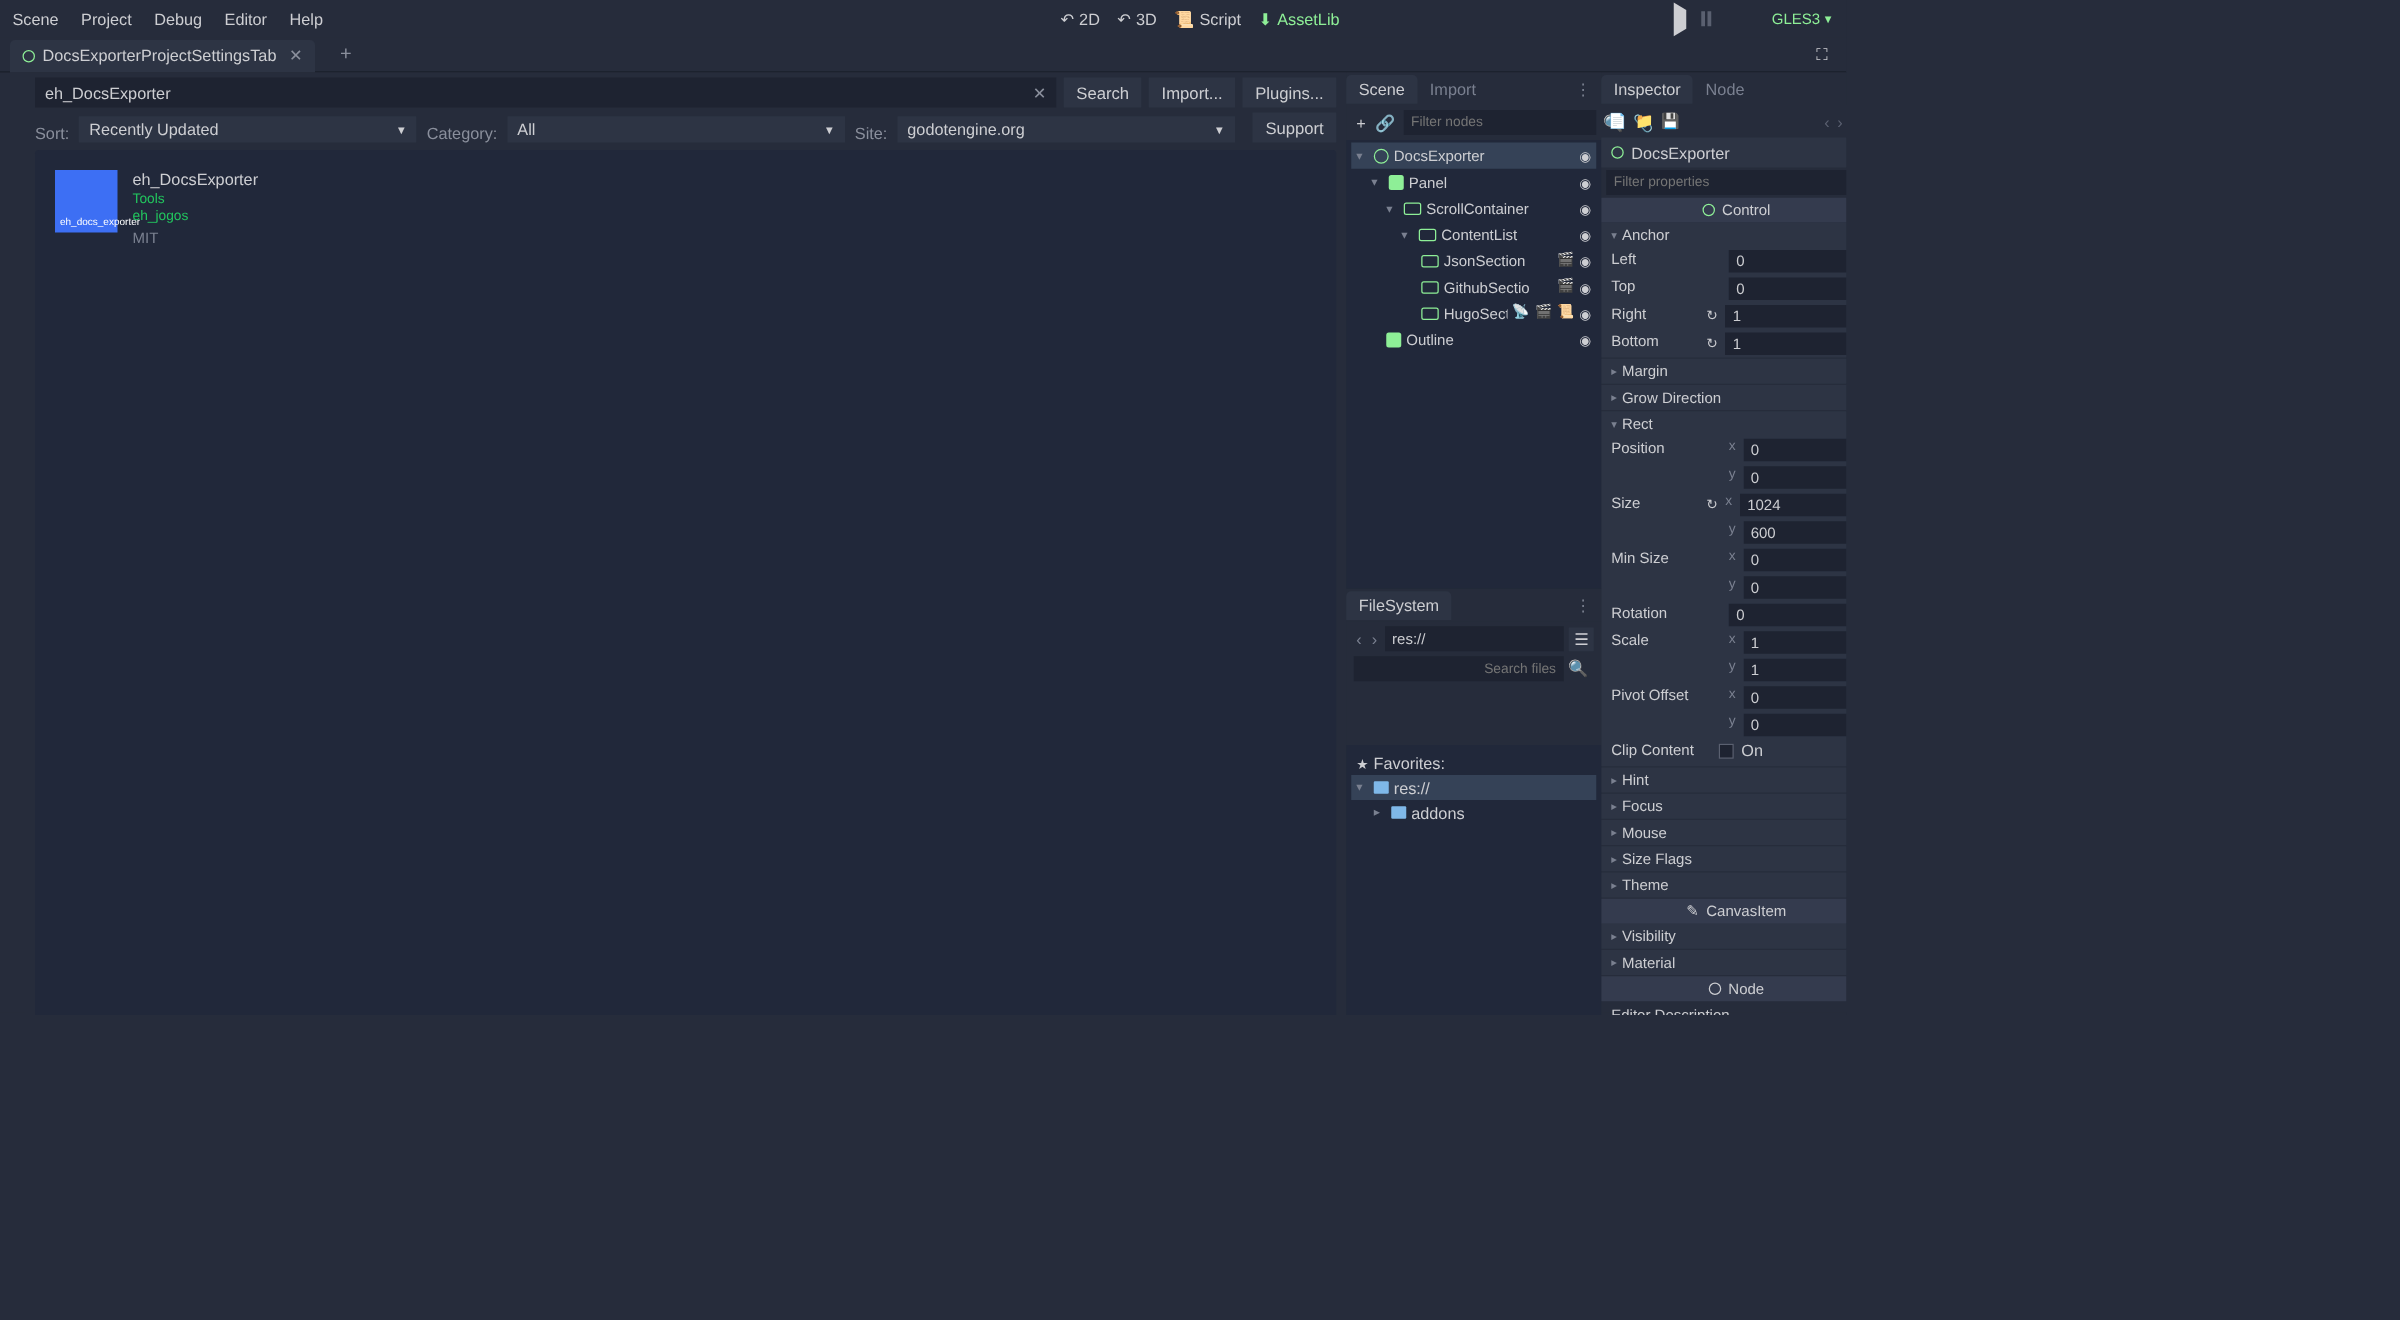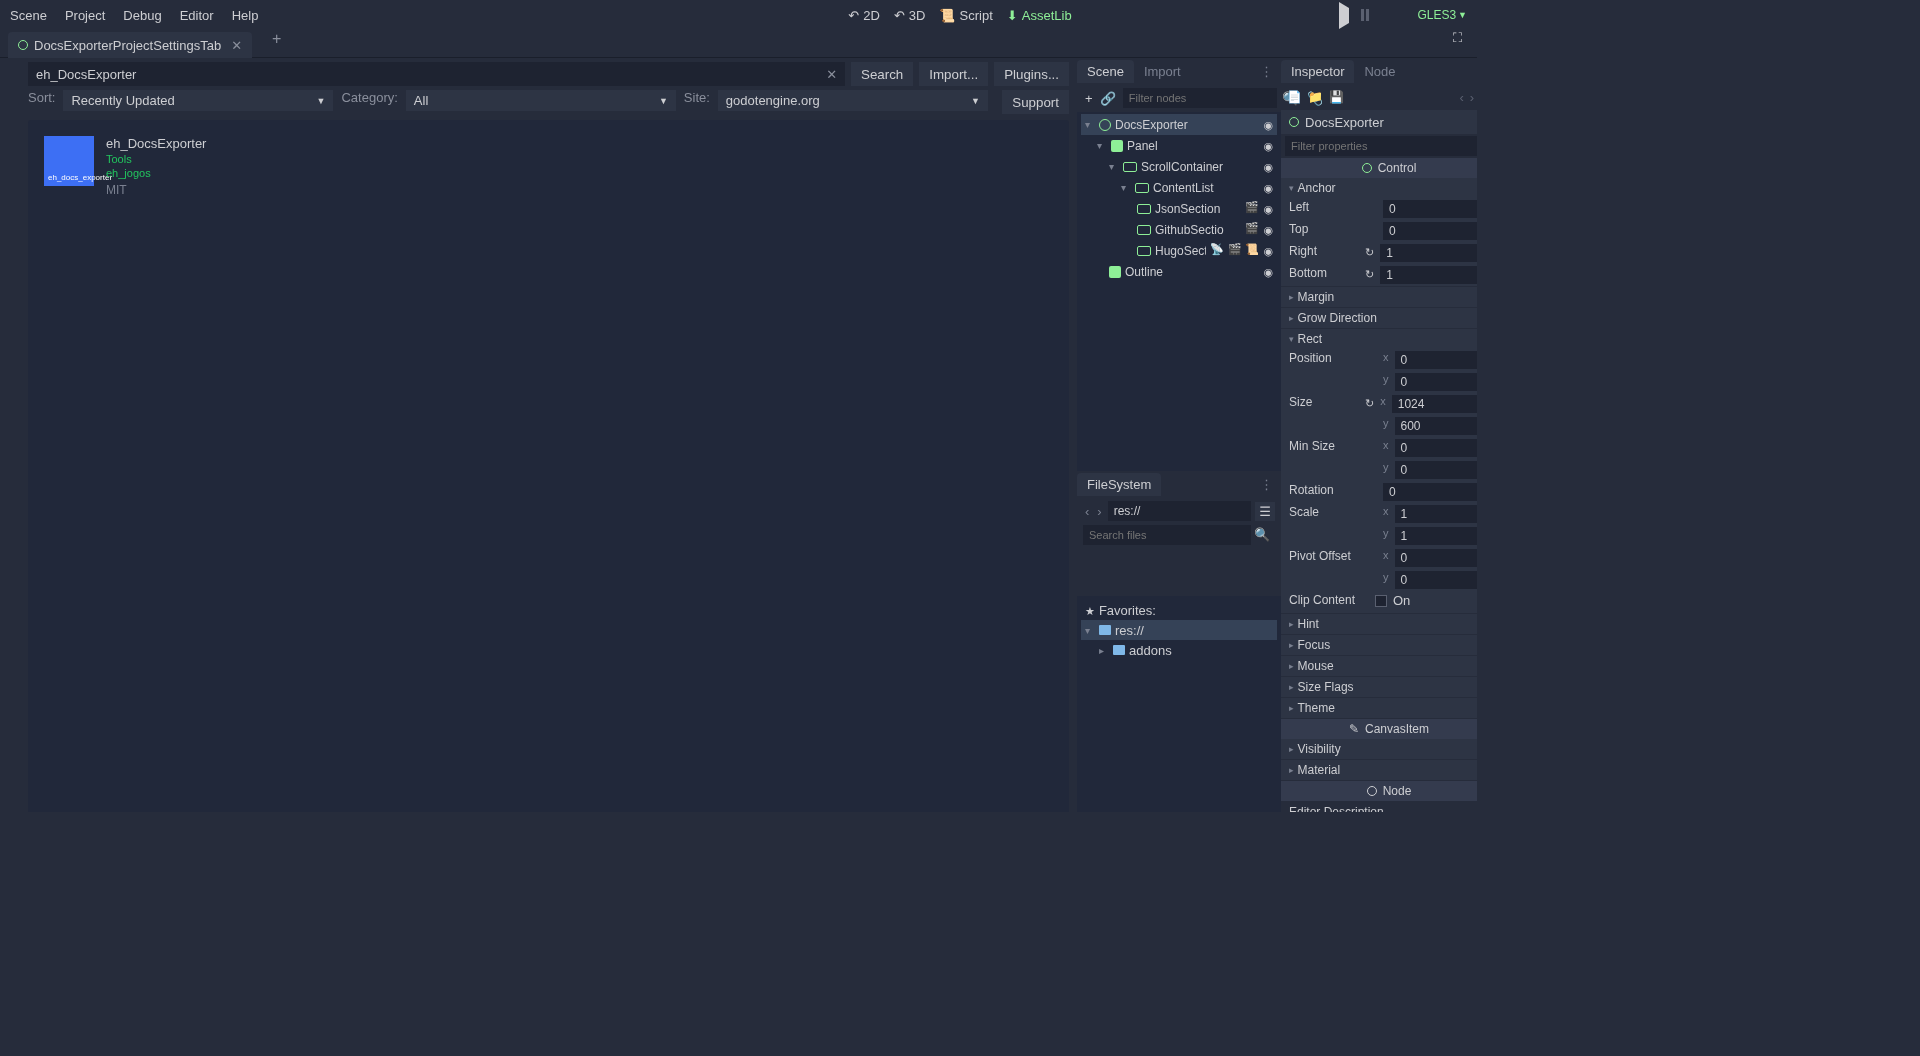--- a/index.html
+++ b/index.html
@@ -10,31 +10,31 @@
 .menu-center { display: flex; gap: 14px; margin-left: auto; margin-right: auto; position: absolute; left: 50%; transform: translateX(-50%); }
 .center-btn { display: flex; align-items: center; gap: 4px; cursor: pointer; color: #cdced2; }
 .center-btn.active { color: #8eef97; }
 .menu-right { display: flex; gap: 12px; margin-left: auto; align-items: center; }
 .play-icon { border-left: 10px solid #cdced2; border-top: 6px solid transparent; border-bottom: 6px solid transparent; width: 0; height: 0; }
 .pause-icon { display: flex; gap: 2px; }
 .pause-icon span { width: 3px; height: 12px; background: #5a6070; }
 .stop-icon { width: 10px; height: 10px; background: #5a6070; }
 .clapper { width: 14px; height: 12px; background: #cdced2; position: relative; }
 .gles { color: #8eef97; font-size: 12px; display: flex; align-items: center; gap: 2px; }
-.tabs-row { display: flex; height: 28px; background: #262c3b; padding-left: 8px; border-bottom: 1px solid #1a1f2b; gap: 10px; }
+.tabs-row { display: flex; align-items: center; height: 28px; background: #262c3b; padding-left: 8px; border-bottom: 1px solid #1a1f2b; gap: 10px; }
 .tab { display: flex; align-items: center; gap: 6px; padding: 4px 10px; background: #2d3444; border-radius: 4px 4px 0 0; height: 26px; margin-top: 2px; }
 .tab-circle { width: 10px; height: 10px; border-radius: 50%; border: 1.5px solid #8eef97; }
 .tab-close { color: #8a8f9c; cursor: pointer; margin-left: 4px; }
 .tab-plus { color: #8a8f9c; margin-left: 10px; cursor: pointer; font-size: 16px; }
 .main-grid { display: grid; grid-template-columns: 1057px 204px 216px; height: 752px; padding-left: 20px; }
 .left-panel { background: #262c3b; padding: 4px 8px; display: flex; flex-direction: column; }
 .search-row { display: flex; gap: 6px; margin-bottom: 4px; }
 .search-input { flex: 1; background: #1e2331; border: 1px solid #3a4152; padding: 4px 8px; color: #cdced2; border:none; height: 24px; display: flex; align-items: center; justify-content: space-between; }
 .btn { background: #2d3444; padding: 4px 10px; color: #cdced2; cursor: pointer; border: none; height: 24px; display: flex; align-items: center; }
-.filter-row { display: flex; gap: 8px; align-items: flex-start; margin-bottom: 6px; height: 24px; }
+.filter-row { display: flex; gap: 8px; align-items: flex-end; margin-bottom: 6px; height: 24px; }
 .filter-label { color: #8a8f9c; }
 .dropdown { background: #2d3444; padding: 3px 8px; color: #cdced2; display: flex; align-items: center; justify-content: space-between; cursor: pointer; }
 .content-area { flex: 1; background: #21283a; border-radius: 3px; padding: 16px; overflow: auto; }
 .asset-card { display: flex; gap: 12px; }
 .asset-icon { width: 50px; height: 50px; background: #3d6ff4; display: flex; flex-direction: column; justify-content: flex-end; padding: 4px; font-size: 8px; color: white; line-height: 1; }
 .asset-info { display: flex; flex-direction: column; gap: 2px; }
 .asset-title { color: #cdced2; }
 .asset-meta { color: #22c55e; font-size: 11px; }
 .asset-license { color: #7a8090; font-size: 12px; margin-top: 2px; }
 .middle-col { display: flex; flex-direction: column; }
@@ -268,21 +268,21 @@
         <span class="panel-tab active">FileSystem</span>
         <span class="panel-tab-dots">⋮</span>
       </div>
       <div class="fs-path-row">
         <span class="fs-nav">‹</span>
         <span class="fs-nav">›</span>
         <div class="fs-path">res://</div>
         <span class="fs-view-btn">☰</span>
       </div>
       <div class="fs-search">
-        <input class="filter-nodes" style="flex: 1 1 0%;" placeholder="Search files">
+        <input class="filter-nodes" style="flex: 1 1 0%; text-align: right;" placeholder="Search files">
         <span style="padding:2px 4px;color:#7a8090">🔍</span>
       </div>
       <div class="fs-tree">
         <div class="fs-row">
           <span class="star-icon"></span>
           <span>Favorites:</span>
         </div>
         <div class="fs-row selected">
           <span class="tree-toggle">▾</span>
           <span class="folder-icon"></span>

